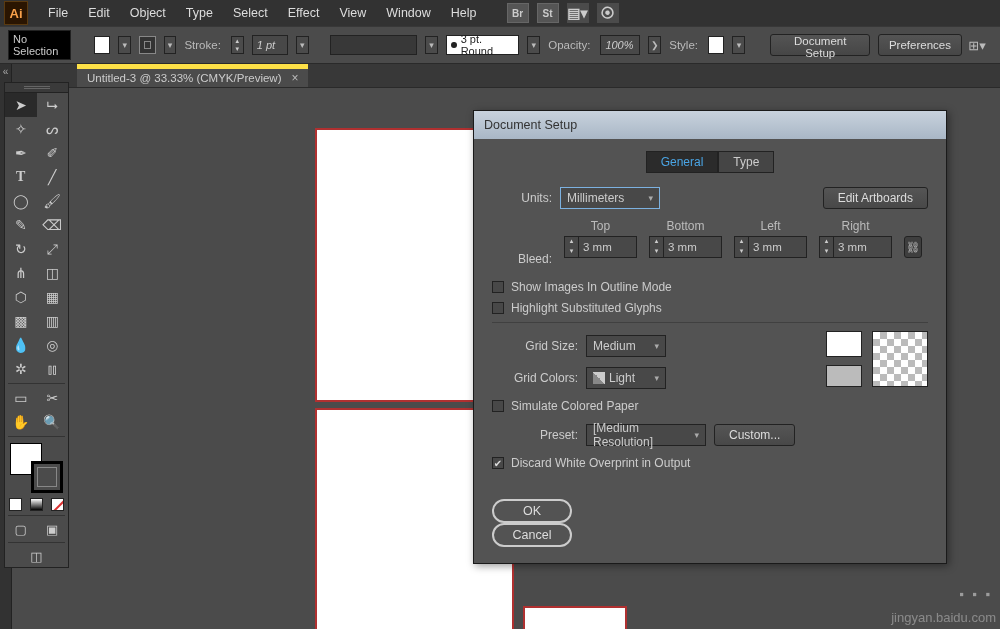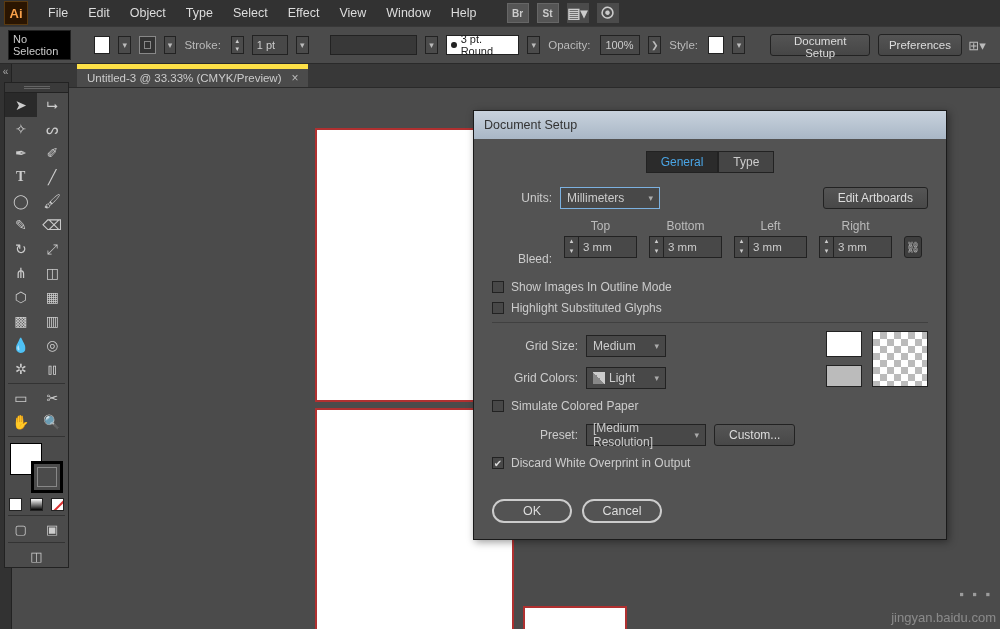--- a/index.html
+++ b/index.html
@@ -15,21 +15,21 @@
 
 .controlbar { height: 38px; background: #4b4b4b; border-top: 1px solid #383838; border-bottom: 1px solid #2a2a2a; display: flex; align-items: center; padding: 0 8px; gap: 8px; color: #bbb; font-size: 11.5px; }
 .ctrl-label { margin-right: 2px; }
 .ctrl-pick { background: #000000; border: 1px solid #222; padding: 2px 4px; font-size: 11px; color: #ccc; }
 .ctrl-swatch { width: 18px; height: 18px; background: #fff; border: 1px solid #222; }
 .ctrl-swatch.dark { background: #333; border: 1px solid #888; position: relative; }
 .ctrl-swatch.dark:after { content: ""; position: absolute; inset: 4px; border: 1px solid #888; }
 .ctrl-chev { width: 14px; height: 18px; background: #4b4b4b; border: 1px solid #222; display: flex; align-items: center; justify-content: center; font-size: 9px; }
 .ctrl-stepper { width: 14px; height: 18px; background: #4b4b4b; border: 1px solid #222; display: flex; flex-direction: column; font-size: 7px; line-height: 1; color: #ccc; }
 .ctrl-stepper span { flex: 1; text-align: center; }
-.ctrl-input { background: #484848; border: 1px solid #222; color: #ccc; height: 20px; padding: 0 4px; font-size: 11px; }
+.ctrl-input { background: #484848; border: 1px solid #222; color: #ccc; height: 20px; padding: 0 4px; font-size: 11px; font-style: italic; }
 .brush-prev { width: 96px; height: 20px; background: #383838; border: 1px solid #222; }
 .brush-round { width: 80px; height: 20px; background: #fff; color: #222; border: 1px solid #222; display: flex; align-items: center; gap: 4px; padding: 0 4px; font-size: 11px; }
 .brush-round:before { content: ""; width: 6px; height: 6px; background: #222; border-radius: 50%; }
 .ctrl-btn { background: linear-gradient(#545454,#464646); border: 1px solid #222; color: #ddd; height: 22px; padding: 0 10px; font-size: 11.5px; border-radius: 3px; }
 .ctrl-spacer { flex: 1; }
 
 
 .tabbar { height: 24px; background: #383838; border-bottom: 1px solid #2a2a2a; display: flex; align-items: stretch; padding-left: 77px; }
 .doc-tab { background: #4b4b4b; color: #ccc; display: flex; align-items: center; padding: 0 10px; font-size: 11.5px; border-top: 5px solid #fde047; gap: 10px; }
 .doc-tab .x { font-size: 12px; color: #bbb; }
@@ -88,21 +88,21 @@
 .bleed-link { width: 18px; height: 22px; background: #3e3e3e; border: 1px solid #222; display: flex; align-items: center; justify-content: center; font-size: 11px; border-radius: 3px; }
 .dlg-check { display: flex; align-items: center; gap: 7px; margin-bottom: 7px; font-size: 12px; }
 .ck { width: 12px; height: 12px; background: #484848; border: 1px solid #222; display: flex; align-items: center; justify-content: center; font-size: 10px; color: #ddd; }
 .dlg-section { font-size: 12.5px; color: #c0c0c0; margin: 18px 0 12px 0; }
 .dlg-hr { height: 1px; background: #404040; }
 .trans-prev { display: flex; gap: 10px; float: right; margin-top: -4px; }
 .tp-box { border: 1px solid #222; }
 .tp-a { width: 36px; height: 26px; background: #fff; }
 .tp-b { width: 36px; height: 22px; background: #bbb; }
 .tp-c { width: 56px; height: 56px; background-image: linear-gradient(45deg,#bbb 25%,transparent 25%),linear-gradient(-45deg,#bbb 25%,transparent 25%),linear-gradient(45deg,transparent 75%,#bbb 75%),linear-gradient(-45deg,transparent 75%,#bbb 75%); background-size: 14px 14px; background-position: 0 0,0 7px,7px -7px,-7px 0; background-color: #fff; }
-.dlg-footer { display: flex; justify-content: flex-start; gap: 10px; padding: 14px 18px 16px; }
+.dlg-footer { display: flex; justify-content: center; padding: 14px 18px 16px; flex-direction: column; }
 .dlg-fbtn { width: 80px; height: 24px; background: #535353; border: 2px solid #ccc; border-radius: 12px; color: #ddd; font-size: 12.5px; }
 
 
 .watermark { position: absolute; right: 4px; bottom: 4px; text-align: right; color: rgba(255,255,255,0.45); pointer-events: none; font-family: Arial, sans-serif; }
 .watermark .paw { font-size: 22px; letter-spacing: -3px; }
 .watermark .wm1 { font-size: 26px; font-weight: bold; }
 .watermark .wm2 { font-size: 13px; color: rgba(255,255,255,0.35); }
 </style>
 </head>
 <body>

